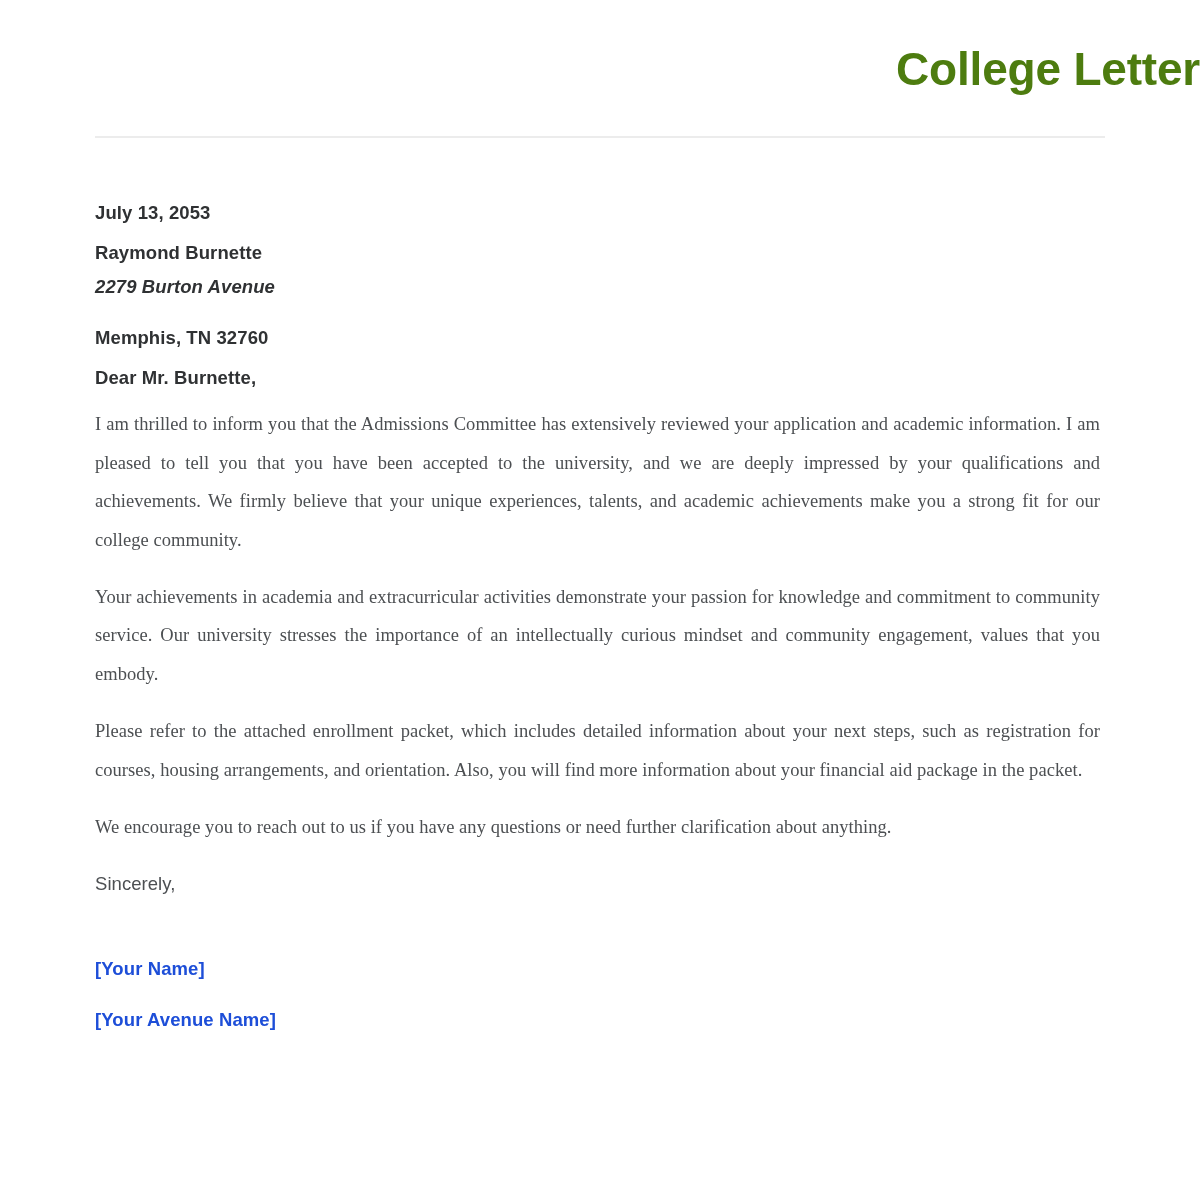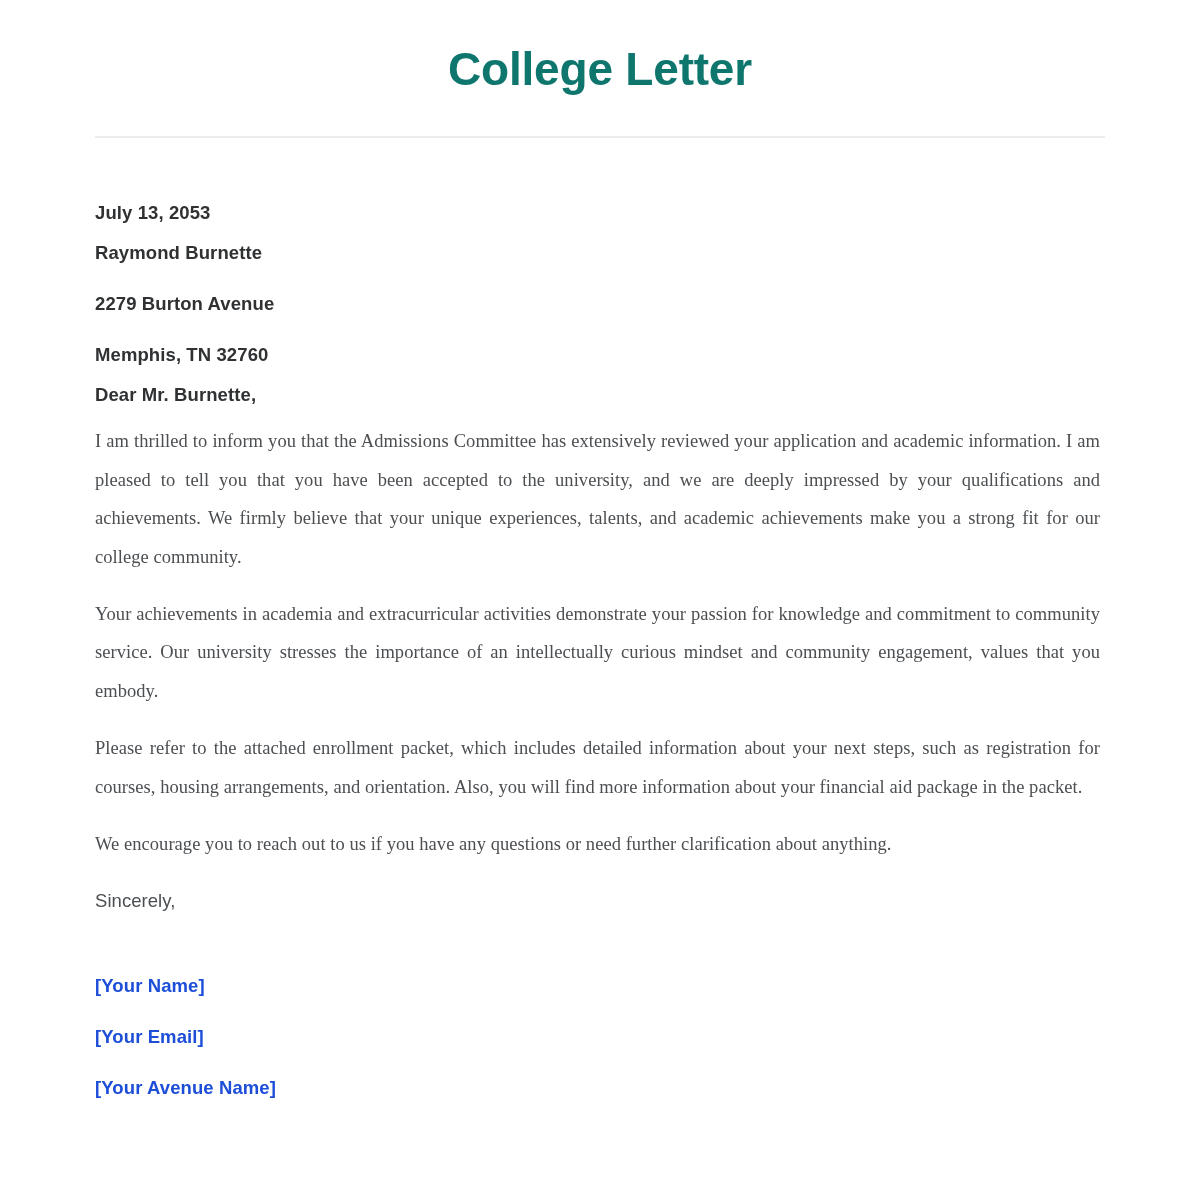--- a/index.html
+++ b/index.html
@@ -22,25 +22,25 @@
     position: relative;
   }
 
   .doc-header {
     padding-top: 38px;
     padding-bottom: 0;
   }
 
   .doc-title {
     margin: 0;
-    text-align: center;
+    text-align: right;
     font-size: 46px;
     line-height: 62px;
     font-weight: bold;
-    color: #0f766e;
+    color: #4d7c0f;
     letter-spacing: -0.2px;
   }
 
   .divider-wrap {
     padding: 36px 95px 0 95px;
     box-sizing: border-box;
   }
   .divider {
     height: 2px;
     background: #ececec;
@@ -65,21 +65,22 @@
     letter-spacing: 0.1px;
   }
 
   .meta-date {
     margin-top: 62px;
   }
   .meta-name {
     margin-top: 14px;
   }
   .meta-street {
-    margin-top: 25px;
+    margin-top: 8px;
+    font-style: italic;
   }
   .meta-city {
     margin-top: 25px;
   }
 
   .salutation {
     margin-top: 14px;
     font-size: 18.5px;
     line-height: 26px;
     font-weight: bold;
@@ -158,21 +159,20 @@
       <p class="para">Please refer to the attached enrollment packet, which includes detailed information about your next steps, such as registration for courses, housing arrangements, and orientation. Also, you will find more information about your financial aid package in the packet.</p>
 
       <p class="para">We encourage you to reach out to us if you have any questions or need further clarification about anything.</p>
 
       <div class="closing">Sincerely,</div>
 
       <div class="signature-space"></div>
 
       <div class="sign-line first">[Your Name]</div>
 
-      <div class="sign-line">[Your Email]</div>
 
       <div class="sign-line">[Your Avenue Name]</div>
 
       <div class="page-bottom-pad"></div>
 
     </div>
   </div>
 
 </div>
 

